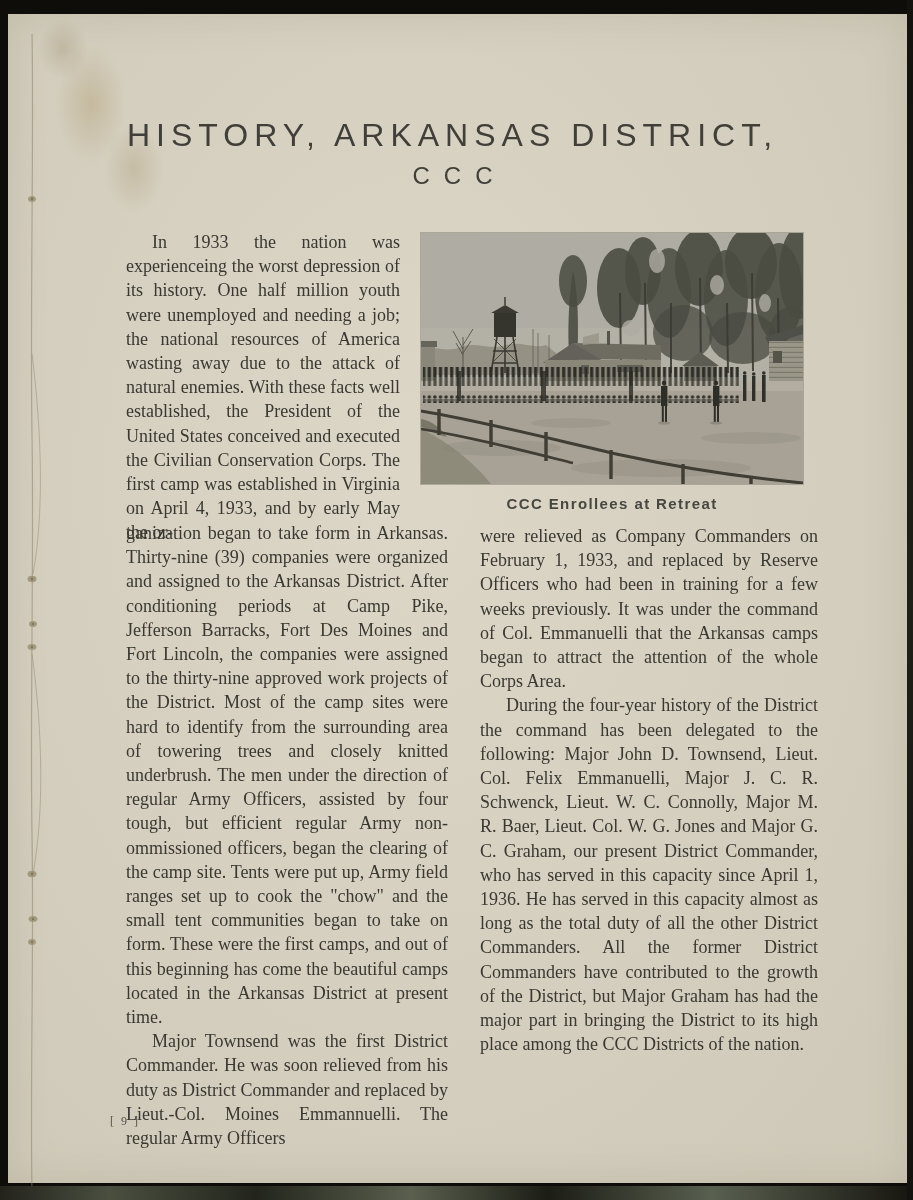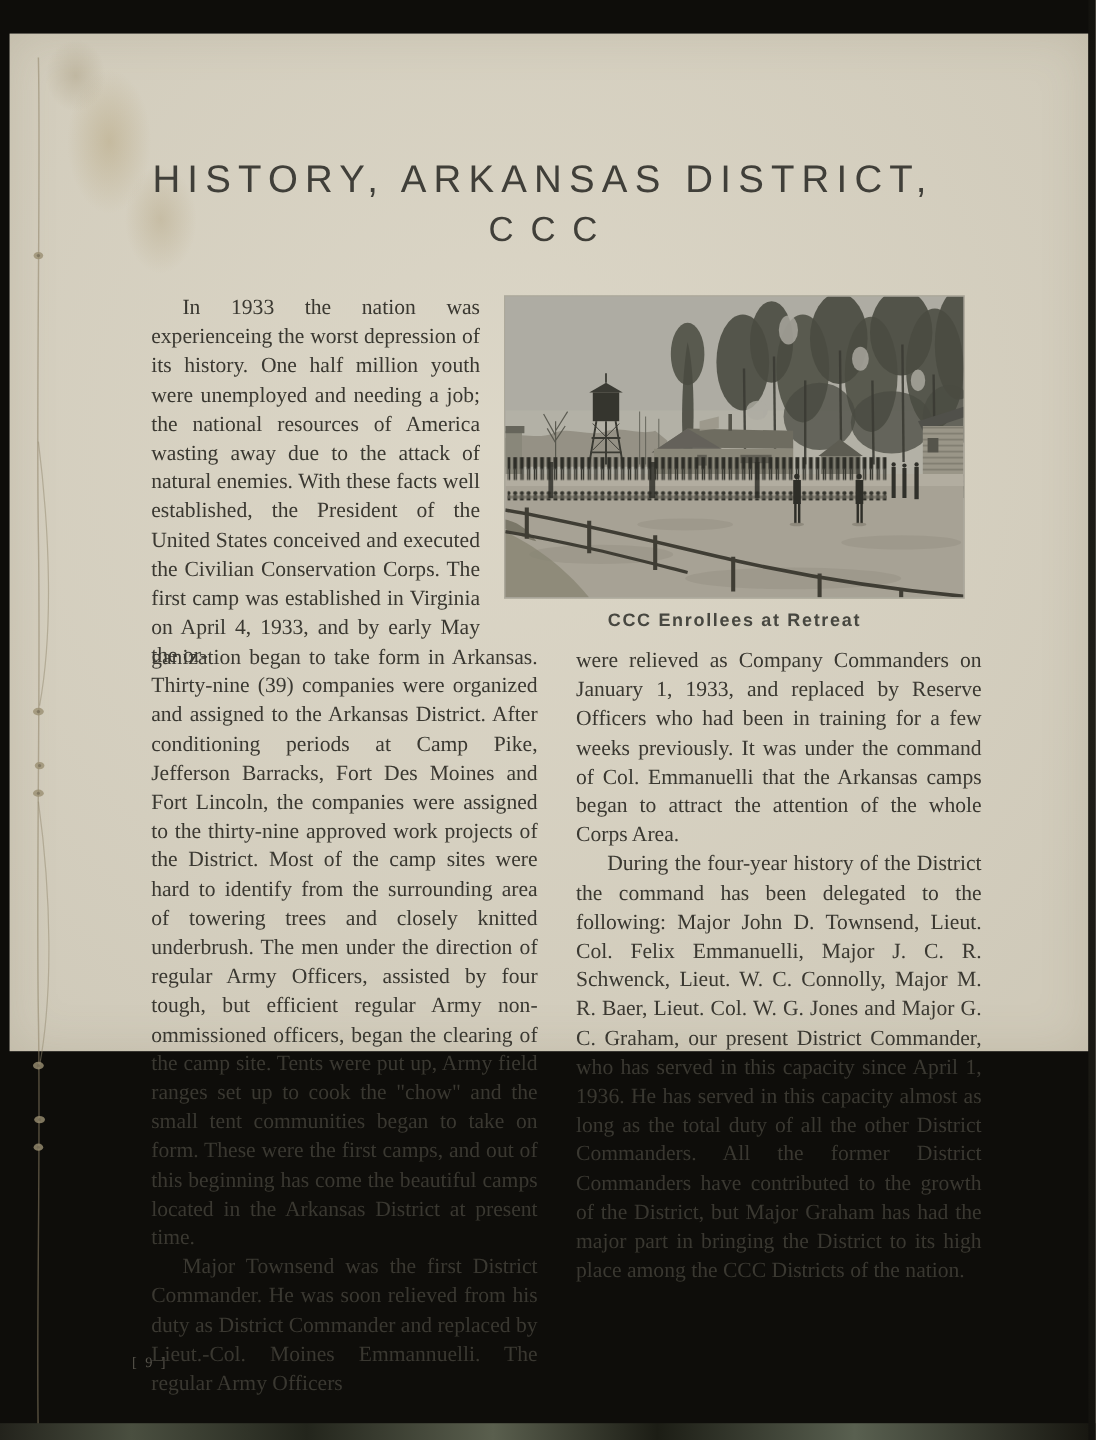--- a/index.html
+++ b/index.html
@@ -5,22 +5,22 @@
   html,body{margin:0;padding:0;}
   body{
     width:913px;height:1200px;
     background:#0e0d0a;
     position:relative;
     overflow:hidden;
     font-family:"Liberation Serif", serif;
   }
   .page{
     position:absolute;
-    left:8px;top:28px;
-    width:899px;height:848px;
+    left:8px;top:14px;
+    width:899px;height:1169px;
     background:
       radial-gradient(ellipse at 45% 40%, rgba(255,255,255,0.10), rgba(0,0,0,0.04) 90%),
       #d8d2c1;
     box-shadow:inset 0 0 40px rgba(120,110,85,0.18);
   }
   .bottom-edge{
     position:absolute;left:0;top:1186px;width:913px;height:14px;
     background:linear-gradient(90deg,#23231c 0%,#4a4f40 12%,#23251c 28%,#5a5f4e 45%,#1c1d15 60%,#596050 78%,#16150f 100%);
   }
   .right-edge{
@@ -43,21 +43,21 @@
     color:#403f39;
   }
   .title .line1{
     display:block;
     font-size:32px;
     letter-spacing:6px;
   }
   .title .line2{
     display:block;
     margin-top:8px;
-    font-size:29px;
+    font-size:24px;
     letter-spacing:14px;
     text-indent:14px;
   }
 
   .bodytext{
     position:absolute;
     font-size:18px;
     line-height:24.2px;
     color:#3a3831;
     text-align:justify;
@@ -288,21 +288,21 @@
     </div>
     <div class="photo-caption">CCC Enrollees at Retreat</div>
   </div>
 
   <div class="bodytext col-left-bottom">
     <p>ganization began to take form in Arkansas. Thirty-nine (39) companies were organized and assigned to the Arkansas District. After conditioning periods at Camp Pike, Jefferson Barracks, Fort Des Moines and Fort Lincoln, the companies were assigned to the thirty-nine approved work projects of the District. Most of the camp sites were hard to identify from the surrounding area of towering trees and closely knitted underbrush. The men under the direction of regular Army Officers, assisted by four tough, but efficient regular Army non-ommissioned officers, began the clearing of the camp site. Tents were put up, Army field ranges set up to cook the "chow" and the small tent communities began to take on form. These were the first camps, and out of this beginning has come the beautiful camps located in the Arkansas District at present time.</p>
     <p class="indent">Major Townsend was the first District Commander. He was soon relieved from his duty as District Commander and replaced by Lieut.-Col. Moines Emmannuelli. The regular Army Officers</p>
   </div>
 
   <div class="bodytext col-right">
-    <p>were relieved as Company Commanders on January 1, 1933, and replaced by Reserve Officers who had been in training for a few weeks previously. It was under the command of Col. Emmanuelli that the Arkansas camps began to attract the attention of the whole Corps Area.</p>
+    <p>were relieved as Company Commanders on February 1, 1933, and replaced by Reserve Officers who had been in training for a few weeks previously. It was under the command of Col. Emmanuelli that the Arkansas camps began to attract the attention of the whole Corps Area.</p>
     <p class="indent">During the four-year history of the District the command has been delegated to the following: Major John D. Townsend, Lieut. Col. Felix Emmanuelli, Major J. C. R. Schwenck, Lieut. W. C. Connolly, Major M. R. Baer, Lieut. Col. W. G. Jones and Major G. C. Graham, our present District Commander, who has served in this capacity since April 1, 1936. He has served in this capacity almost as long as the total duty of all the other District Commanders. All the former District Commanders have contributed to the growth of the District, but Major Graham has had the major part in bringing the District to its high place among the CCC Districts of the nation.</p>
   </div>
 
   <div class="page-number">[ 9 ]</div>
 
 </div>
 
 <div class="bottom-edge"></div>
 <div class="right-edge"></div>
 

